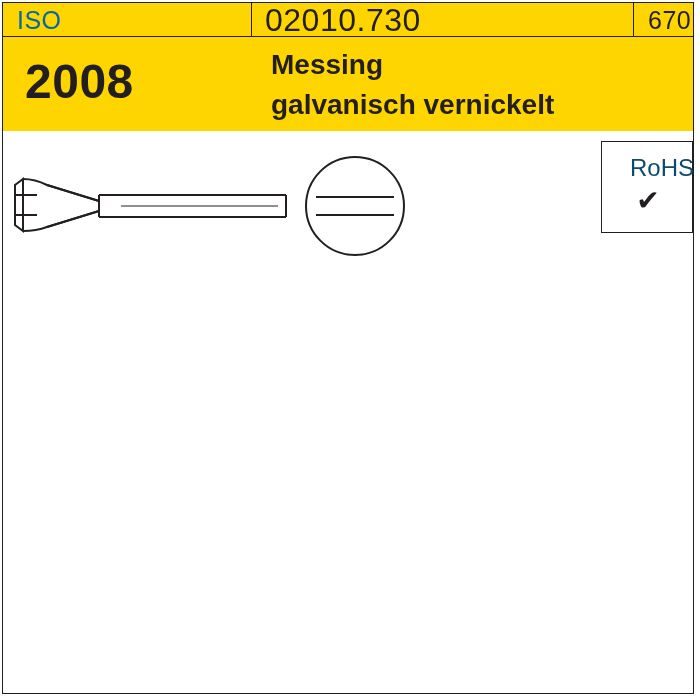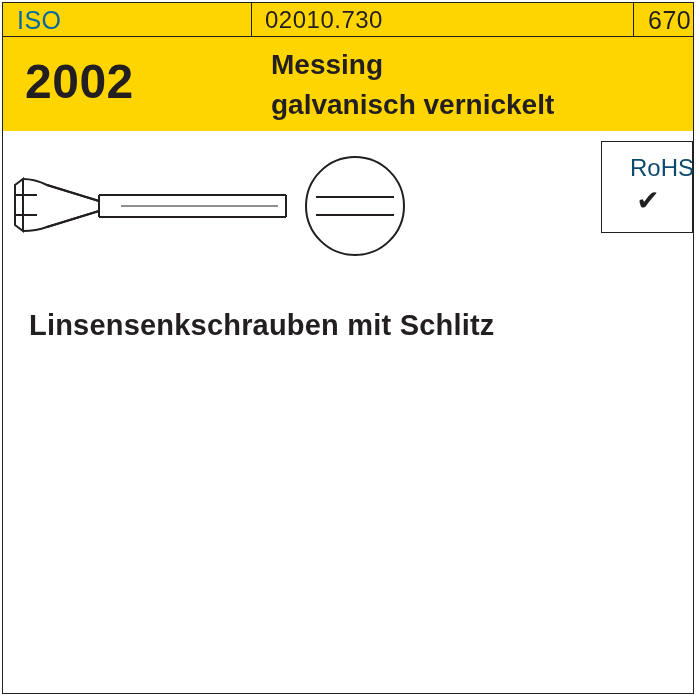--- a/index.html
+++ b/index.html
@@ -65,21 +65,21 @@
     top: 2px;
     font-size: 25px;
     letter-spacing: 0.5px;
     color: #0369a1;
     line-height: 30px;
   }
   #art-no {
     position: absolute;
     left: 262px;
     top: 2px;
-    font-size: 24px;
+    font-size: 32px;
     letter-spacing: 0.5px;
     color: #231f20;
     line-height: 30px;
   }
   #qty {
     position: absolute;
     left: 645px;
     top: 2px;
     font-size: 25px;
     letter-spacing: 0.5px;
@@ -177,21 +177,21 @@
 
     <div id="header">
       <div id="header-divider"></div>
       <div class="hdr-sep" id="sep-left"></div>
       <div class="hdr-sep" id="sep-right"></div>
 
       <div id="std-top">ISO</div>
       <div id="art-no">02010.730</div>
       <div id="qty">670</div>
 
-      <div id="std-big">2002</div>
+      <div id="std-big">2008</div>
       <div id="mat2">galvanisch vernickelt</div>
       <div id="mat1">Messing</div>
     </div>
 
     <div id="rohs">
       <div id="rohs-label">RoHS</div>
       <div id="rohs-check">✔</div>
     </div>
 
     <div id="drawing">
@@ -224,16 +224,15 @@
           <g>
             <circle cx="352" cy="73" r="49"></circle>
             <path d="M 313 64 L 391 64"></path>
             <path d="M 313 82 L 391 82"></path>
           </g>
 
         </g>
       </svg>
     </div>
 
-    <div id="caption">Linsensenkschrauben mit Schlitz</div>
 
   </div>
 </div>
 
 </body></html>

